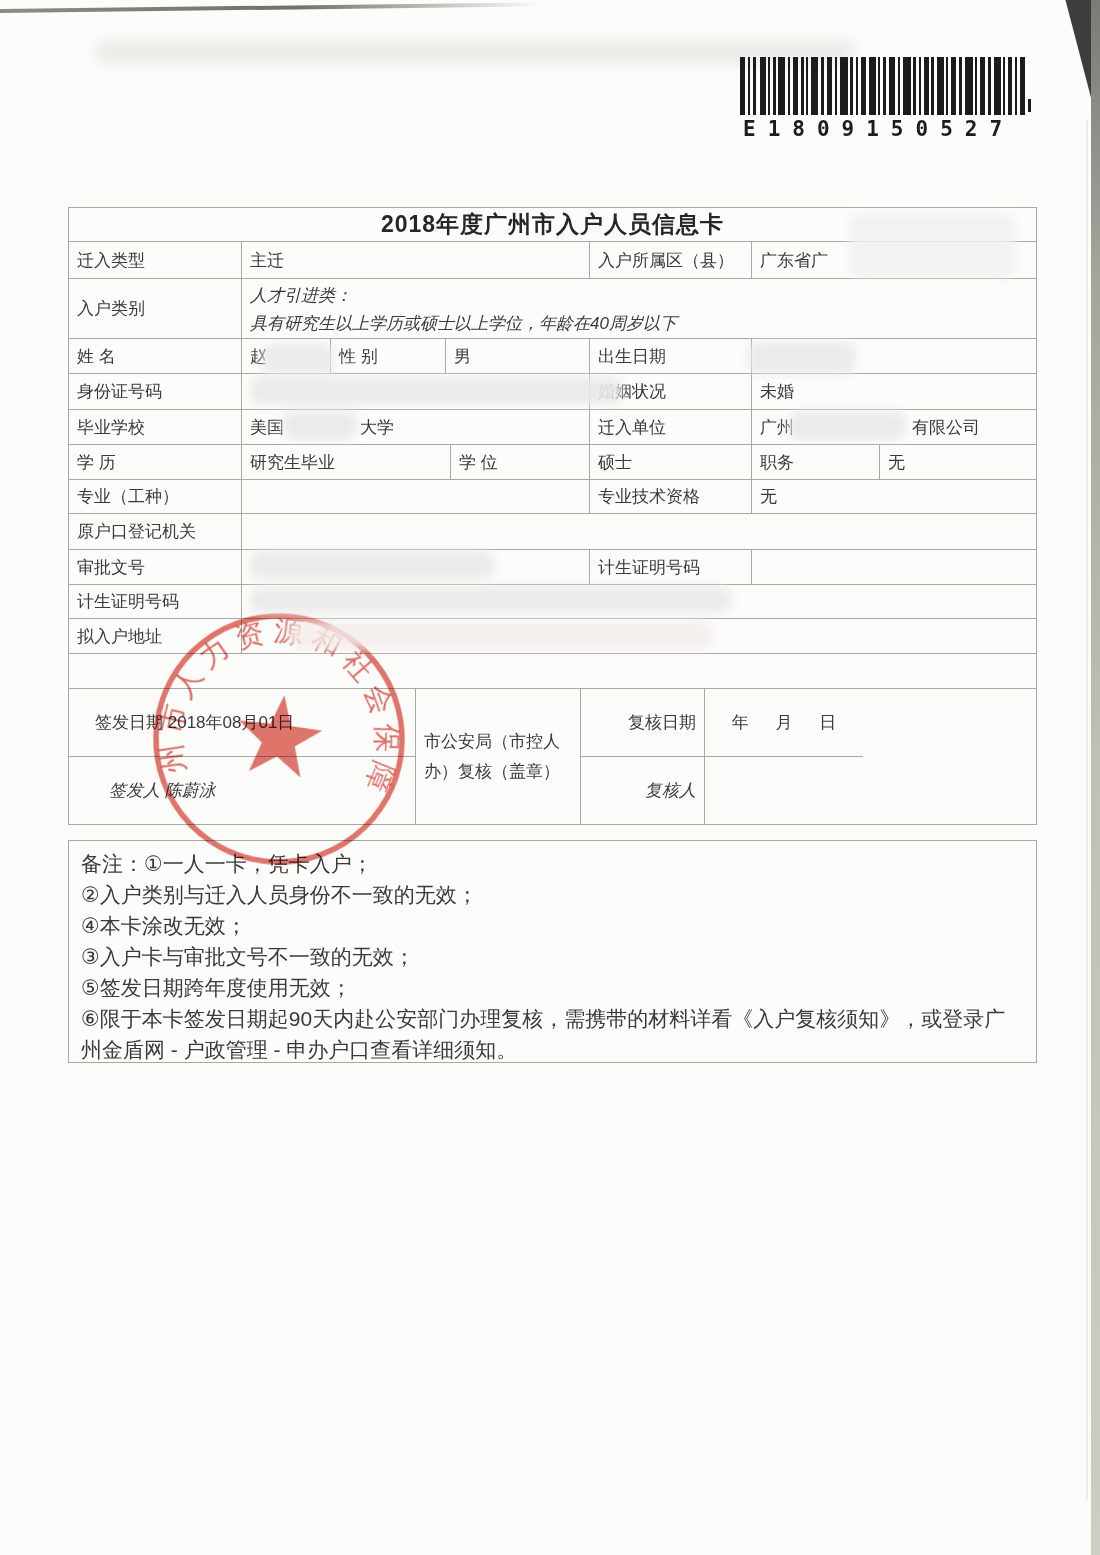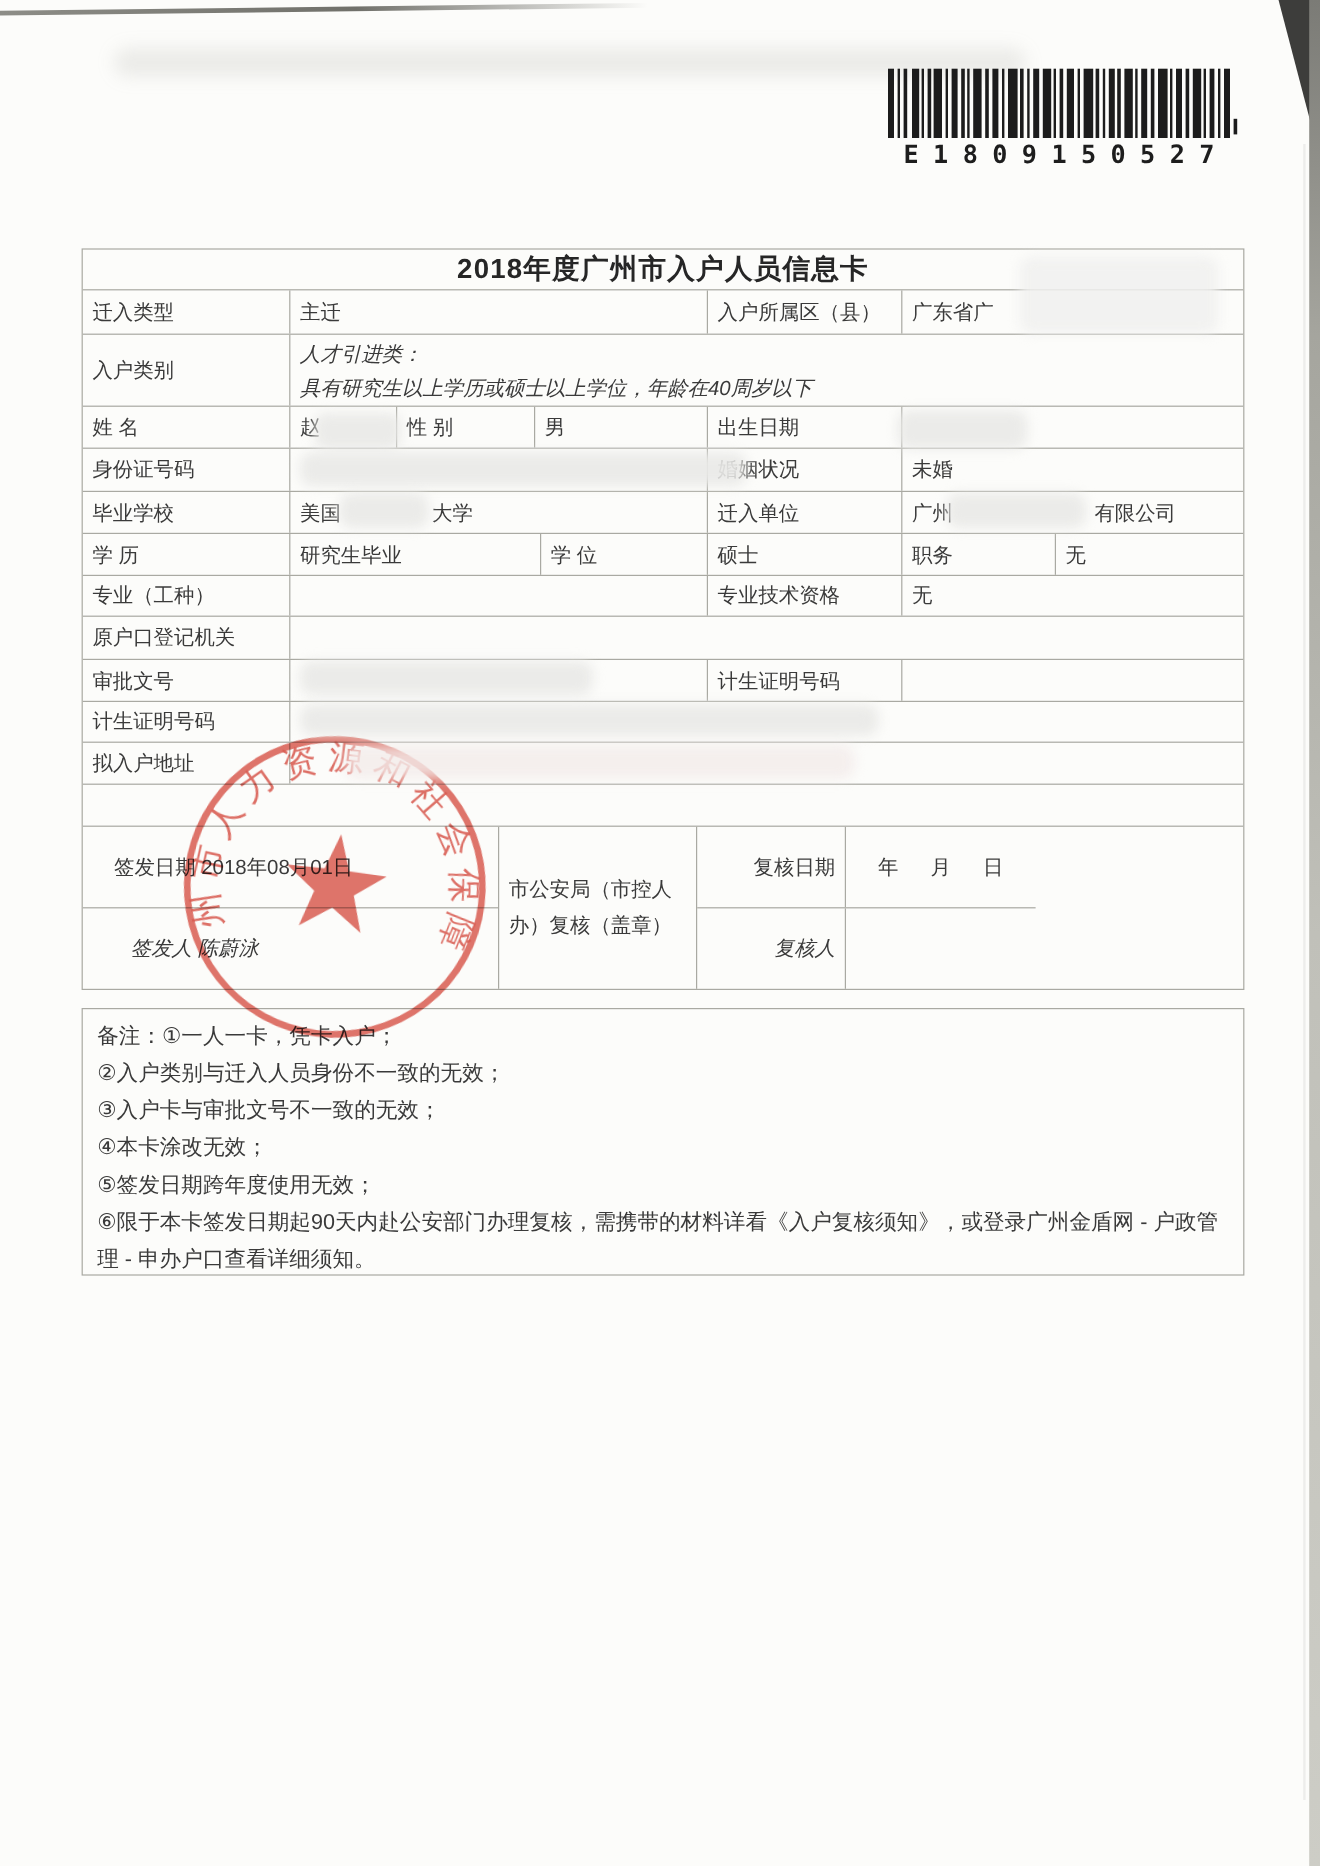--- a/index.html
+++ b/index.html
@@ -19,21 +19,21 @@
     transform:rotate(-0.7deg);transform-origin:left center;}
   .scan-corner{position:absolute;right:0;top:0;width:48px;height:132px;
     background:#3d3d3b;clip-path:polygon(28% 0,100% 0,100% 100%);}
   .scan-right-edge{position:absolute;right:0;top:0;width:9px;height:1555px;
     background:linear-gradient(180deg,#7b7b76,#a5a59e 18%,#c0c0b9 50%,#cdcdc6);}
   .scan-right-inner{position:absolute;right:12px;top:120px;width:2px;height:1380px;
     background:rgba(0,0,0,0.06);}
   .ghost{position:absolute;left:95px;top:40px;width:760px;height:24px;
     background:rgba(150,150,142,0.16);filter:blur(7px);border-radius:12px;}
   
-  .barcode{position:absolute;left:738px;top:57px;width:296px;text-align:center;}
+  .barcode{position:absolute;left:738px;top:57px;width:296px;}
   .barcode svg{display:block;}
   .barcode-text{margin-top:0px;padding-left:5px;
     font-family:"DejaVu Sans Mono","Liberation Mono",monospace;
     font-weight:bold;font-size:21px;letter-spacing:12px;color:#1d1d1d;white-space:nowrap;}
   
   .formbox{position:absolute;left:68px;top:207px;width:969px;
     border:1px solid var(--line);box-sizing:border-box;}
   .row{display:flex;box-sizing:border-box;border-top:1px solid var(--line);}
   .row.first{border-top:none;}
   .c{box-sizing:border-box;border-right:1px solid var(--line);
@@ -48,21 +48,21 @@
   .sigcol{display:flex;flex-direction:column;padding:0;align-items:stretch;}
   .sig-top{height:68px;border-bottom:1px solid var(--line);display:flex;align-items:center;box-sizing:border-box;}
   .sig-bottom{height:67px;display:flex;align-items:center;box-sizing:border-box;font-style:italic;}
   .police-cell{white-space:normal;line-height:30px;padding:0 14px 0 8px;}
   .sr-l{width:124px;box-sizing:border-box;border-right:1px solid var(--line);
     display:flex;align-items:center;justify-content:flex-end;padding-right:8px;height:100%;}
   .sr-v{flex:1;display:flex;align-items:center;justify-content:space-evenly;height:100%;}
   
   .notesbox{position:absolute;left:68px;top:840px;width:969px;height:223px;
     border:1px solid var(--line);box-sizing:border-box;
-    padding:7px 12px;font-size:18px;line-height:31px;}
+    padding:7px 12px;font-size:21px;line-height:31px;}
   
   .stamp{position:absolute;left:146px;top:606px;width:266px;height:266px;
     mix-blend-mode:multiply;opacity:0.88;transform:rotate(7deg);filter:blur(0.4px);}
   
   .redact{position:absolute;background:rgba(233,233,231,0.92);
     filter:blur(5px);border-radius:10px;}
   .redact.light{background:rgba(240,240,238,0.85);}
   .redact.pink{background:rgba(243,236,234,0.82);}
 </style>
 </head>
@@ -240,22 +240,22 @@
           <div class="sr-l">复核人</div>
           <div class="sr-v"></div>
         </div>
       </div>
     </div>
   </div>
 
   <div class="notesbox">
     <div>备注：①一人一卡，凭卡入户；</div>
     <div>②入户类别与迁入人员身份不一致的无效；</div>
+    <div>④本卡涂改无效；</div>
     <div>③入户卡与审批文号不一致的无效；</div>
-    <div>④本卡涂改无效；</div>
     <div>⑤签发日期跨年度使用无效；</div>
     <div>⑥限于本卡签发日期起90天内赴公安部门办理复核，需携带的材料详看《入户复核须知》，或登录广州金盾网 - 户政管理 - 申办户口查看详细须知。</div>
   </div>
 
   <svg class="stamp" viewBox="0 0 266 266">
     <circle cx="133" cy="133" r="123" fill="none" stroke="var(--stamp)" stroke-width="5.5" opacity="0.85"></circle>
     <polygon points="133,89 143.3,118.8 174.8,119.4 149.6,138.4 158.9,168.6 133,150.5 107.1,168.6 116.4,138.4 91.2,119.4 122.7,118.8" fill="var(--stamp)" opacity="0.85"></polygon>
     <path id="stamp-arc" d="M 52.7 189.2 A 98 98 0 1 1 213.3 189.2" fill="none"></path>
     <text font-size="29" fill="var(--stamp)" opacity="0.88" letter-spacing="7" font-family="Liberation Sans, DejaVu Sans, sans-serif">
       <textPath href="#stamp-arc" startOffset="50%" text-anchor="middle">广州市人力资源和社会保障局</textPath>

